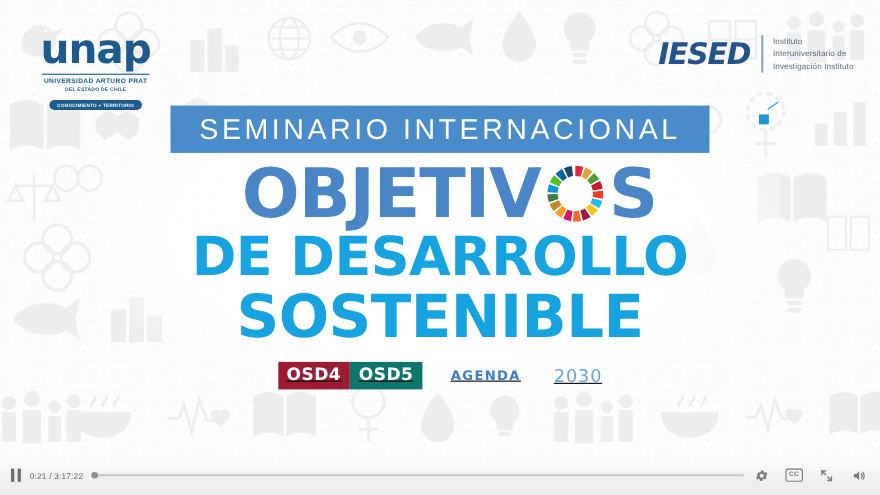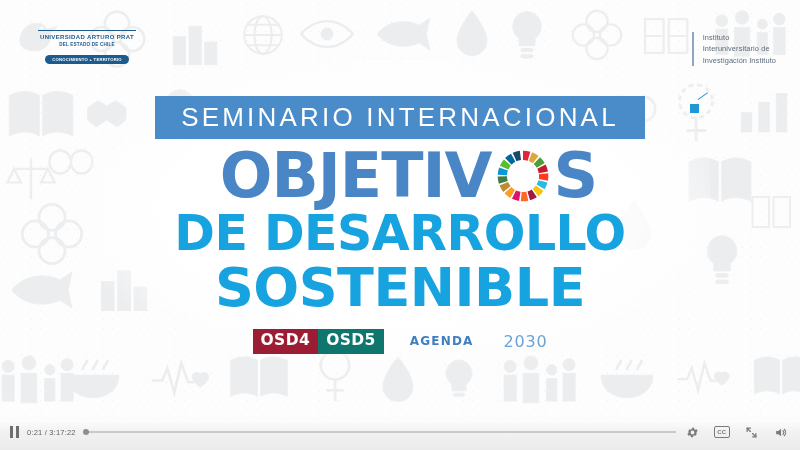--- a/index.html
+++ b/index.html
@@ -203,20 +203,21 @@
     letter-spacing: -0.5px;
     line-height: 1.02;
   }
 
   #meta-row {
     margin-top: 14px;
     display: flex;
     align-items: center;
     justify-content: center;
     gap: 0;
+    text-decoration: underline;
   }
   .ods-badge {
     color: #ffffff;
     font-family: "DejaVu Sans", sans-serif;
     font-weight: 700;
     font-size: 15.5px;
     letter-spacing: .4px;
     padding: 4px 8px 5px;
     line-height: 1;
   }
@@ -609,27 +610,29 @@
             <path d="M6 12c12-6 24-6 34 0v46c-10-6-22-6-34 0z"></path>
             <path d="M78 12c-12-6-24-6-34 0v46c10-6 22-6 34 0z"></path>
           </svg>
       </div>
     </div>
 
     <div class="dot-grid"></div>
     <div class="wash"></div>
 
     <div id="unap-logo">
+      <div id="unap-word">unap</div>
       <div id="unap-rule"></div>
       <div class="unap-l1">UNIVERSIDAD ARTURO PRAT</div>
       <div class="unap-l2">DEL ESTADO DE CHILE</div>
       <div id="unap-badge">CONOCIMIENTO + TERRITORIO</div>
     </div>
 
     <div id="iesed-logo">
+      <div id="iesed-word">IESED</div>
       <div id="iesed-divider"></div>
       <div id="iesed-sub">
         <div>Instituto</div>
         <div>Interuniversitario de</div>
         <div>Investigación Instituto</div>
       </div>
     </div>
 
     <div id="title-block">
 

